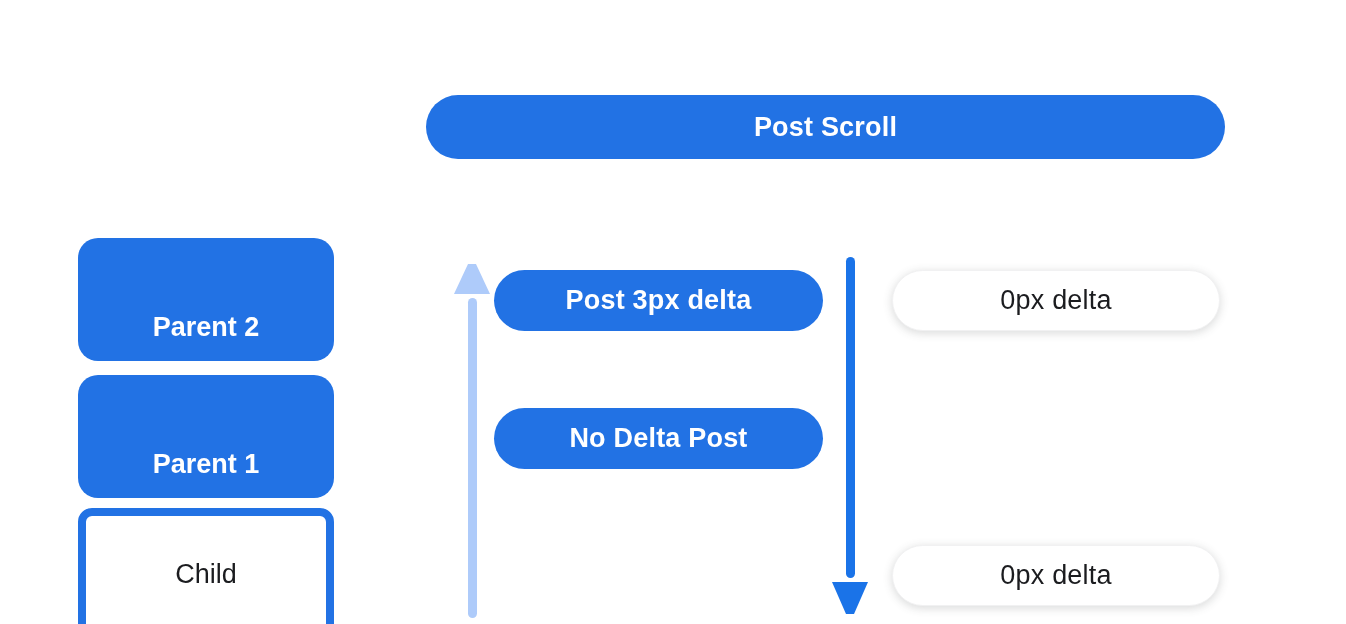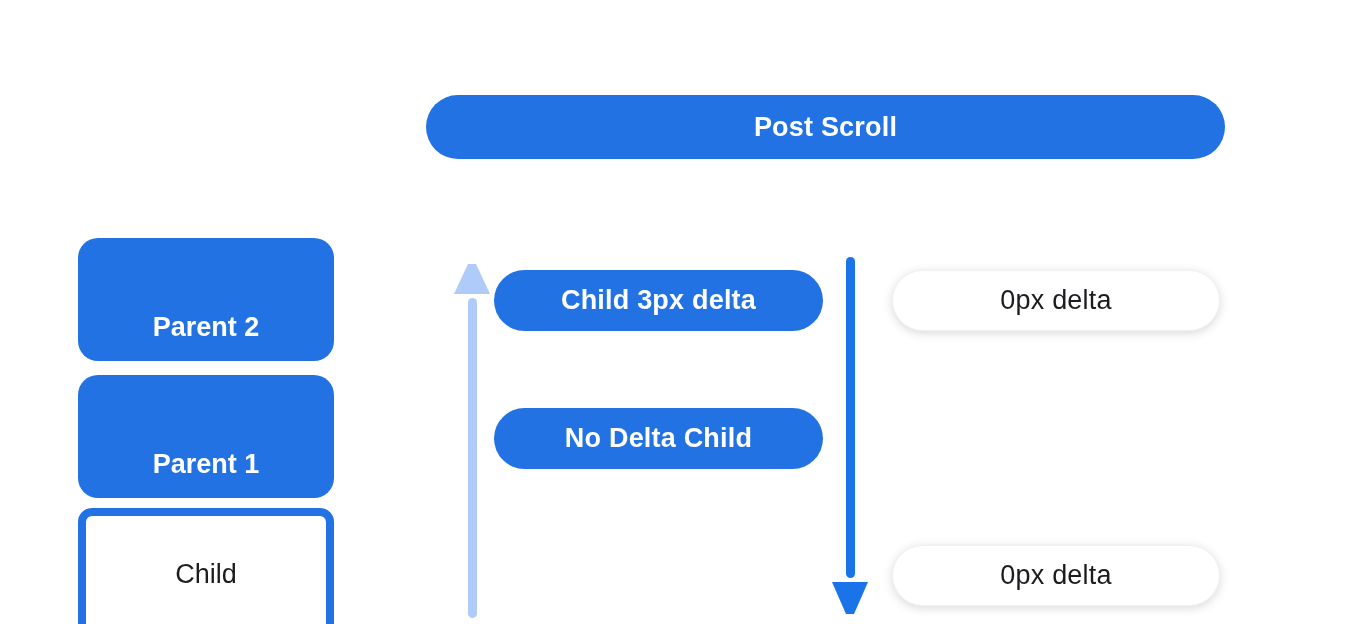--- a/index.html
+++ b/index.html
@@ -125,25 +125,25 @@
   <div id="child" class="box outlined">
     <span>Child</span>
   </div>
 
   <div class="arrow up">
     <div class="head"></div>
     <div class="shaft"></div>
   </div>
 
   <div class="pill blue mid-pill-1">
-    <span>Child 3px delta</span>
+    <span>Post 3px delta</span>
   </div>
 
   <div class="pill blue mid-pill-2">
-    <span>No Delta Child</span>
+    <span>No Delta Post</span>
   </div>
 
   <div class="arrow down">
     <div class="shaft"></div>
     <div class="head"></div>
   </div>
 
   <div class="pill white right-pill-1">
     <span>0px delta</span>
   </div>

